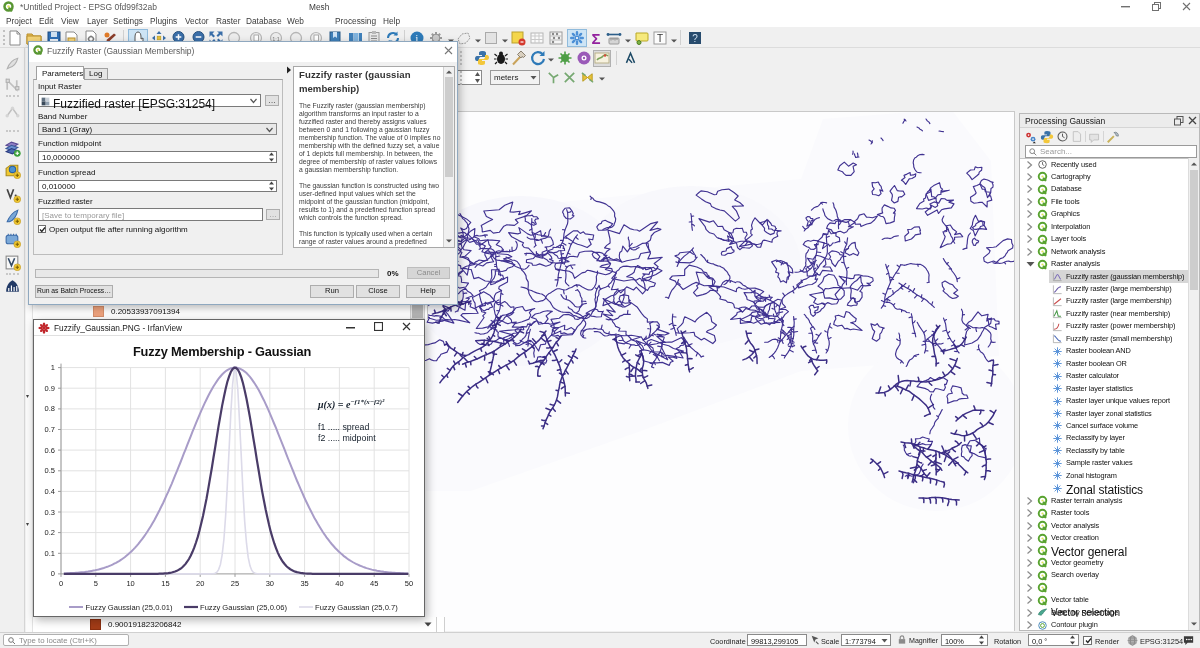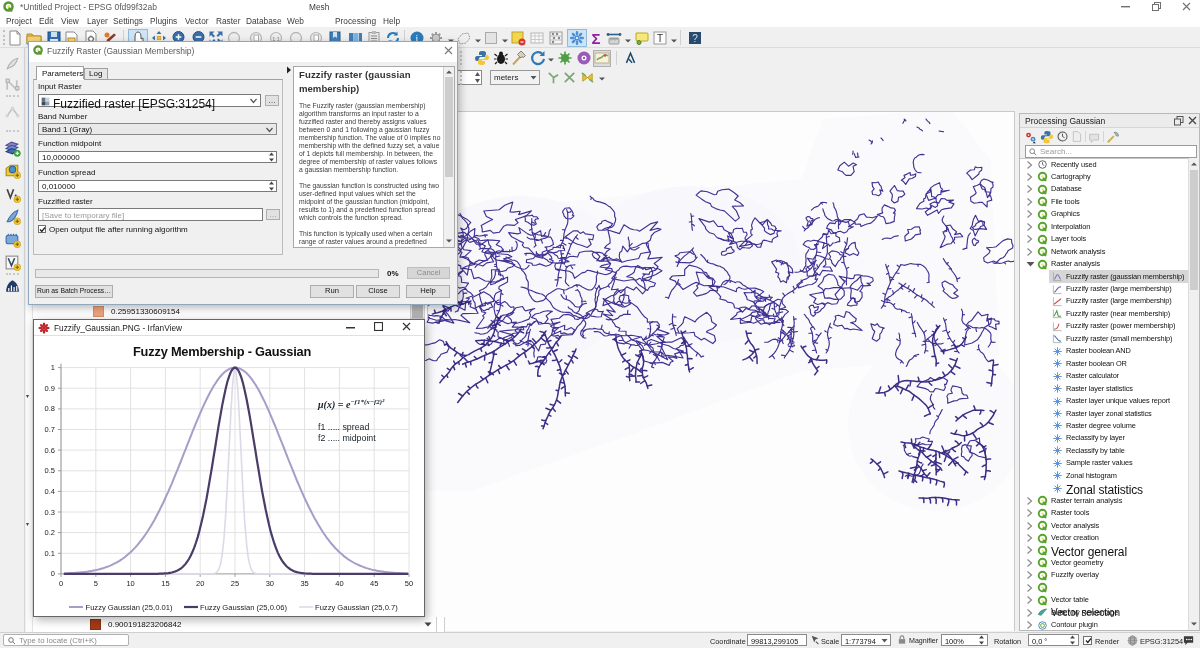--- a/index.html
+++ b/index.html
@@ -1120,21 +1120,21 @@
 <path d="M934.1 496.4L935.2 498.6L935.1 502.4"></path>
 <path d="M940.9 496.8L941.7 498.3L941.9 501.1"></path>
 <path d="M947.4 498.0L947.9 500.6L946.6 504.6"></path>
 <path d="M954.4 498.8L955.5 500.7L955.5 504.1"></path>
 <path d="M918.0 497.0L922.1 497.1L925.2 497.2L928.1 497.0L930.9 496.6L934.1 496.4L937.0 496.6L940.9 496.8L944.1 497.2L947.4 498.0L950.9 498.6L954.4 498.8L958.2 499.0"></path>
 </g>
 </svg>
   </div>
 <div class="abs" style="left:33px;top:304px;width:394px;height:15px;background:#fff"></div>
 <div class="abs" style="left:93px;top:306px;width:11px;height:11px;background:#f0a47e;border:1px solid #d8906c"></div>
-<span class="t" style="left:111px;top:307px;font-size:8px;color:#111">0.25951330609154</span>
+<span class="t" style="left:111px;top:307px;font-size:8px;color:#111">0.20533937091394</span>
 <div class="abs" style="left:410px;top:304px;width:15px;height:15px;background:#e8e8e8;border:1px solid #cfcfcf"></div>
 <div class="abs" style="left:412px;top:305px;width:11px;height:13px;background:#b5b5b5"></div>
 <div class="abs" style="left:427px;top:304px;width:1px;height:15px;background:#c9c9c9"></div>
 <div class="abs" style="left:33px;top:617px;width:412px;height:15px;background:#fff;border-right:1px solid #cfcfcf"></div>
 <div class="abs" style="left:90px;top:619px;width:11px;height:11px;background:#a33c17;border:1px solid #8a2f10"></div>
 <span class="t" style="left:108px;top:620px;font-size:8px;color:#111">0.900191823206842</span>
 <svg class="abs" style="left:424px;top:622px" width="8" height="6" viewBox="0 0 8 6">
     <path d="M0.5 0.5l3.5 4 3.5-4z" fill="#444"></path>
   </svg>
 <div class="abs" style="left:436px;top:617px;width:1px;height:15px;background:#cfcfcf"></div>
@@ -1334,21 +1334,21 @@
     </g>
     <circle cx="8" cy="8" r="1.8" fill="#5a93d8"></circle>
   </svg>
 <span class="t" style="left:1066px;top:408.5px;font-size:7.4px;color:#111;letter-spacing:-0.15px">Raster layer zonal statistics</span>
 <svg class="abs" style="left:1052px;top:420.45px" width="11" height="11" viewBox="0 0 16 16">
     <g stroke="#5a93d8" stroke-width="1.4" stroke-linecap="round">
       <path d="M8 2.5v11M2.5 8h11M4.2 4.2l7.6 7.6M11.8 4.2L4.2 11.8"></path>
     </g>
     <circle cx="8" cy="8" r="1.8" fill="#5a93d8"></circle>
   </svg>
-<span class="t" style="left:1066px;top:420.95px;font-size:7.4px;color:#111;letter-spacing:-0.15px">Raster degree volume</span>
+<span class="t" style="left:1066px;top:420.95px;font-size:7.4px;color:#111;letter-spacing:-0.15px">Cancel surface volume</span>
 <svg class="abs" style="left:1052px;top:432.9px" width="11" height="11" viewBox="0 0 16 16">
     <g stroke="#5a93d8" stroke-width="1.4" stroke-linecap="round">
       <path d="M8 2.5v11M2.5 8h11M4.2 4.2l7.6 7.6M11.8 4.2L4.2 11.8"></path>
     </g>
     <circle cx="8" cy="8" r="1.8" fill="#5a93d8"></circle>
   </svg>
 <span class="t" style="left:1066px;top:433.4px;font-size:7.4px;color:#111;letter-spacing:-0.15px">Reclassify by layer</span>
 <svg class="abs" style="left:1052px;top:445.34999999999997px" width="11" height="11" viewBox="0 0 16 16">
     <g stroke="#5a93d8" stroke-width="1.4" stroke-linecap="round">
       <path d="M8 2.5v11M2.5 8h11M4.2 4.2l7.6 7.6M11.8 4.2L4.2 11.8"></path>
@@ -1432,21 +1432,21 @@
   </svg>
 <span class="t" style="left:1051px;top:557.9px;font-size:7.4px;color:#111;letter-spacing:-0.1px">Vector geometry</span>
 <svg class="abs" style="left:1026px;top:571.3499999999999px" width="9" height="8" viewBox="0 0 9 8">
     <path d="M1.5 0.5L5.5 4 1.5 7.5" fill="none" stroke="#8a8a8a" stroke-width="1.2"></path>
   </svg>
 <svg class="abs" style="left:1037px;top:569.8499999999999px" width="11" height="11" viewBox="0 0 16 16">
     <circle cx="8" cy="8" r="5.5" fill="none" stroke="#58a32f" stroke-width="2.8"></circle>
     <circle cx="8" cy="8" r="1.6" fill="#e2e65a"></circle>
     <rect x="9" y="9" width="6.5" height="3.6" rx="1.5" fill="#58a32f" transform="rotate(45 10 10)"></rect>
   </svg>
-<span class="t" style="left:1051px;top:570.3499999999999px;font-size:7.4px;color:#111;letter-spacing:-0.1px">Fuzzify overlay</span>
+<span class="t" style="left:1051px;top:570.3499999999999px;font-size:7.4px;color:#111;letter-spacing:-0.1px">Search overlay</span>
 <svg class="abs" style="left:1026px;top:583.8px" width="9" height="8" viewBox="0 0 9 8">
     <path d="M1.5 0.5L5.5 4 1.5 7.5" fill="none" stroke="#8a8a8a" stroke-width="1.2"></path>
   </svg>
 <svg class="abs" style="left:1037px;top:582.3px" width="11" height="11" viewBox="0 0 16 16">
     <circle cx="8" cy="8" r="5.5" fill="none" stroke="#58a32f" stroke-width="2.8"></circle>
     <circle cx="8" cy="8" r="1.6" fill="#e2e65a"></circle>
     <rect x="9" y="9" width="6.5" height="3.6" rx="1.5" fill="#58a32f" transform="rotate(45 10 10)"></rect>
   </svg>
 <span class="t" style="left:1051px;top:607px;font-size:10px;color:#111;letter-spacing:-0.1px">Vector selection</span>
 <svg class="abs" style="left:1026px;top:596.25px" width="9" height="8" viewBox="0 0 9 8">

